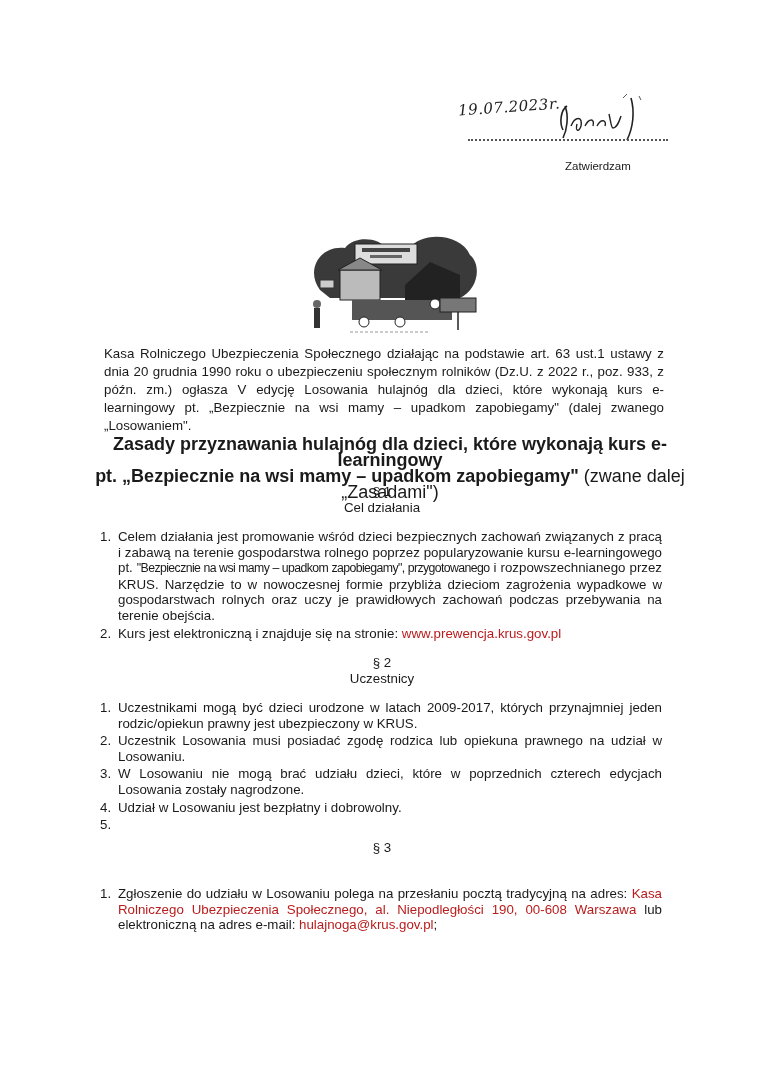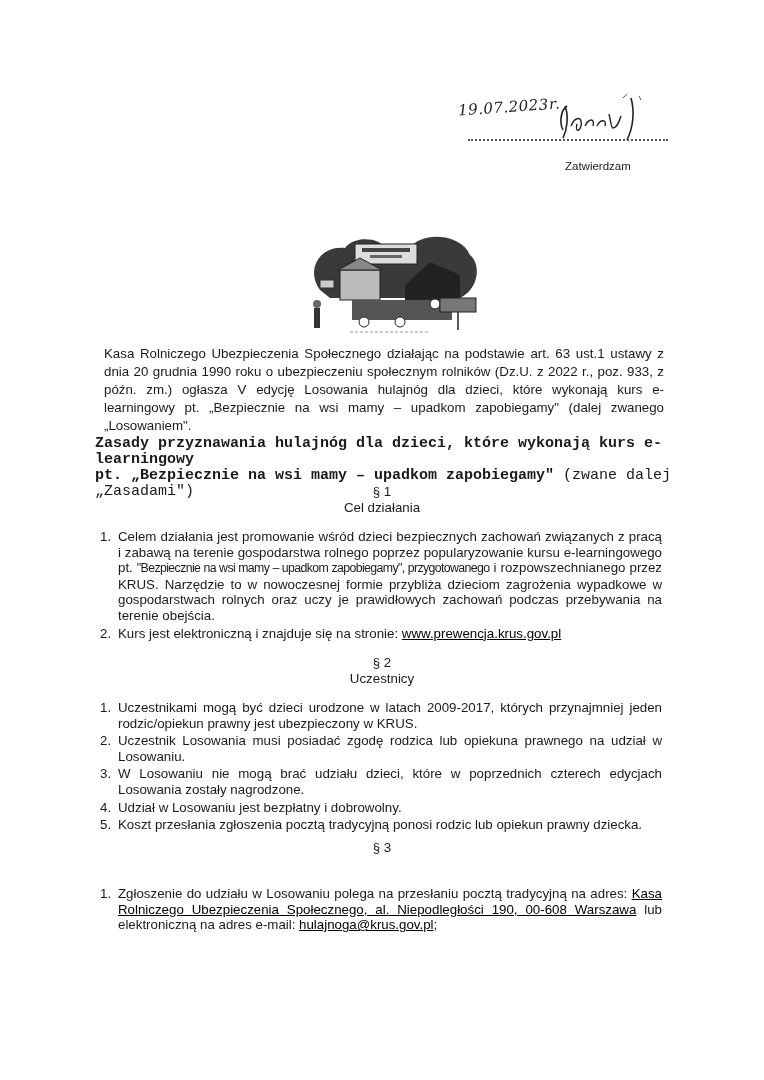--- a/index.html
+++ b/index.html
@@ -12,33 +12,33 @@
   .sig-date { position: absolute; left: 458px; top: 98px; font-family: "DejaVu Serif", serif;
               font-style: italic; font-size: 15px; color: #222; transform: rotate(-4deg); letter-spacing: 0.5px; }
   .sig-dots { position: absolute; left: 468px; top: 139px; width: 200px; border-bottom: 2px dotted #555; }
   .sig-label { position: absolute; left: 565px; top: 160px; font-size: 11.5px; text-align: right; }
 
   
   .logo { position: absolute; left: 300px; top: 230px; width: 185px; height: 106px; }
 
   .para { position: absolute; font-size: 13.3px; line-height: 18px; }
   .intro { left: 104px; top: 345px; width: 560px; text-align: justify; }
-  .rules-title { left: 95px; top: 436px; width: 590px; font-size: 15px; line-height: 16px; font-family: Liberation Mono, monospace; }
+  .rules-title { left: 95px; top: 436px; width: 590px; text-align: center; font-size: 18px; line-height: 16px; }
   .rules-title b { font-weight: bold; }
 
   .section-head { position: absolute; left: 0; width: 764px; text-align: center; font-size: 13.3px; line-height: 16px; }
 
   ol.items { position: absolute; margin: 0; padding: 0; list-style: none; font-size: 13.3px; line-height: 15.6px; }
   ol.items li { position: relative; padding-left: 18px; text-align: justify; margin-bottom: 2px; }
   ol.items li .num { position: absolute; left: 0; top: 0; }
   .s1 { left: 100px; top: 529px; width: 562px; }
   .s2 { left: 100px; top: 700px; width: 562px; }
   .s3 { left: 100px; top: 886px; width: 562px; }
   .cond { font-family: "Liberation Sans Narrow", "Liberation Sans", sans-serif; letter-spacing: -0.6px; font-size: 12.3px; }
-  .link { text-decoration: underline; color: #000000; }
+  .link { color: #b91c1c; }
 </style>
 </head>
 <body>
 
 <div class="page">
 
   <div class="sig-date">19.07.2023r.</div>
   <svg class="sig-handwriting" viewBox="0 0 200 55">
     <path d="M108 38 C104 30, 106 18, 112 14 M110 14 C114 24, 112 38, 108 46" stroke="#222" stroke-width="1.6" fill="none"></path>
     <path d="M116 34 C120 24, 128 24, 126 34 C124 40, 120 40, 122 32 M130 34 C134 26, 140 26, 138 34 M142 34 C146 26, 152 28, 150 34 M154 22 C156 30, 156 36, 158 36 C162 36, 164 30, 166 24" stroke="#222" stroke-width="1.4" fill="none"></path>
@@ -93,21 +93,21 @@
 
   <div class="section-head" style="top:655px;">
     <div>§ 2</div>
     <div>Uczestnicy</div>
   </div>
   <ol class="items s2">
     <li><span class="num">1.</span><span>Uczestnikami mogą być dzieci urodzone w latach 2009-2017, których przynajmniej jeden rodzic/opiekun prawny jest ubezpieczony w KRUS.</span></li>
     <li><span class="num">2.</span><span>Uczestnik Losowania musi posiadać zgodę rodzica lub opiekuna prawnego na udział w Losowaniu.</span></li>
     <li><span class="num">3.</span><span>W Losowaniu nie mogą brać udziału dzieci, które w poprzednich czterech edycjach Losowania zostały nagrodzone.</span></li>
     <li><span class="num">4.</span><span>Udział w Losowaniu jest bezpłatny i dobrowolny.</span></li>
-    <li><span class="num">5.</span><span>Koszt przesłania zgłoszenia pocztą tradycyjną ponosi rodzic lub opiekun prawny dziecka.</span></li>
+    <li><span class="num">5.</span></li>
   </ol>
 
   <div class="section-head" style="top:840px;">
     <div>§ 3</div>
   </div>
   <ol class="items s3">
     <li>
       <span class="num">1.</span>
       <span>Zgłoszenie do udziału w Losowaniu polega na przesłaniu pocztą tradycyjną na adres: </span><span class="link">Kasa Rolniczego Ubezpieczenia Społecznego, al. Niepodległości 190, 00-608 Warszawa</span><span> lub elektroniczną na adres e-mail: </span><a class="link">hulajnoga@krus.gov.pl</a><span>;</span>
     </li>

